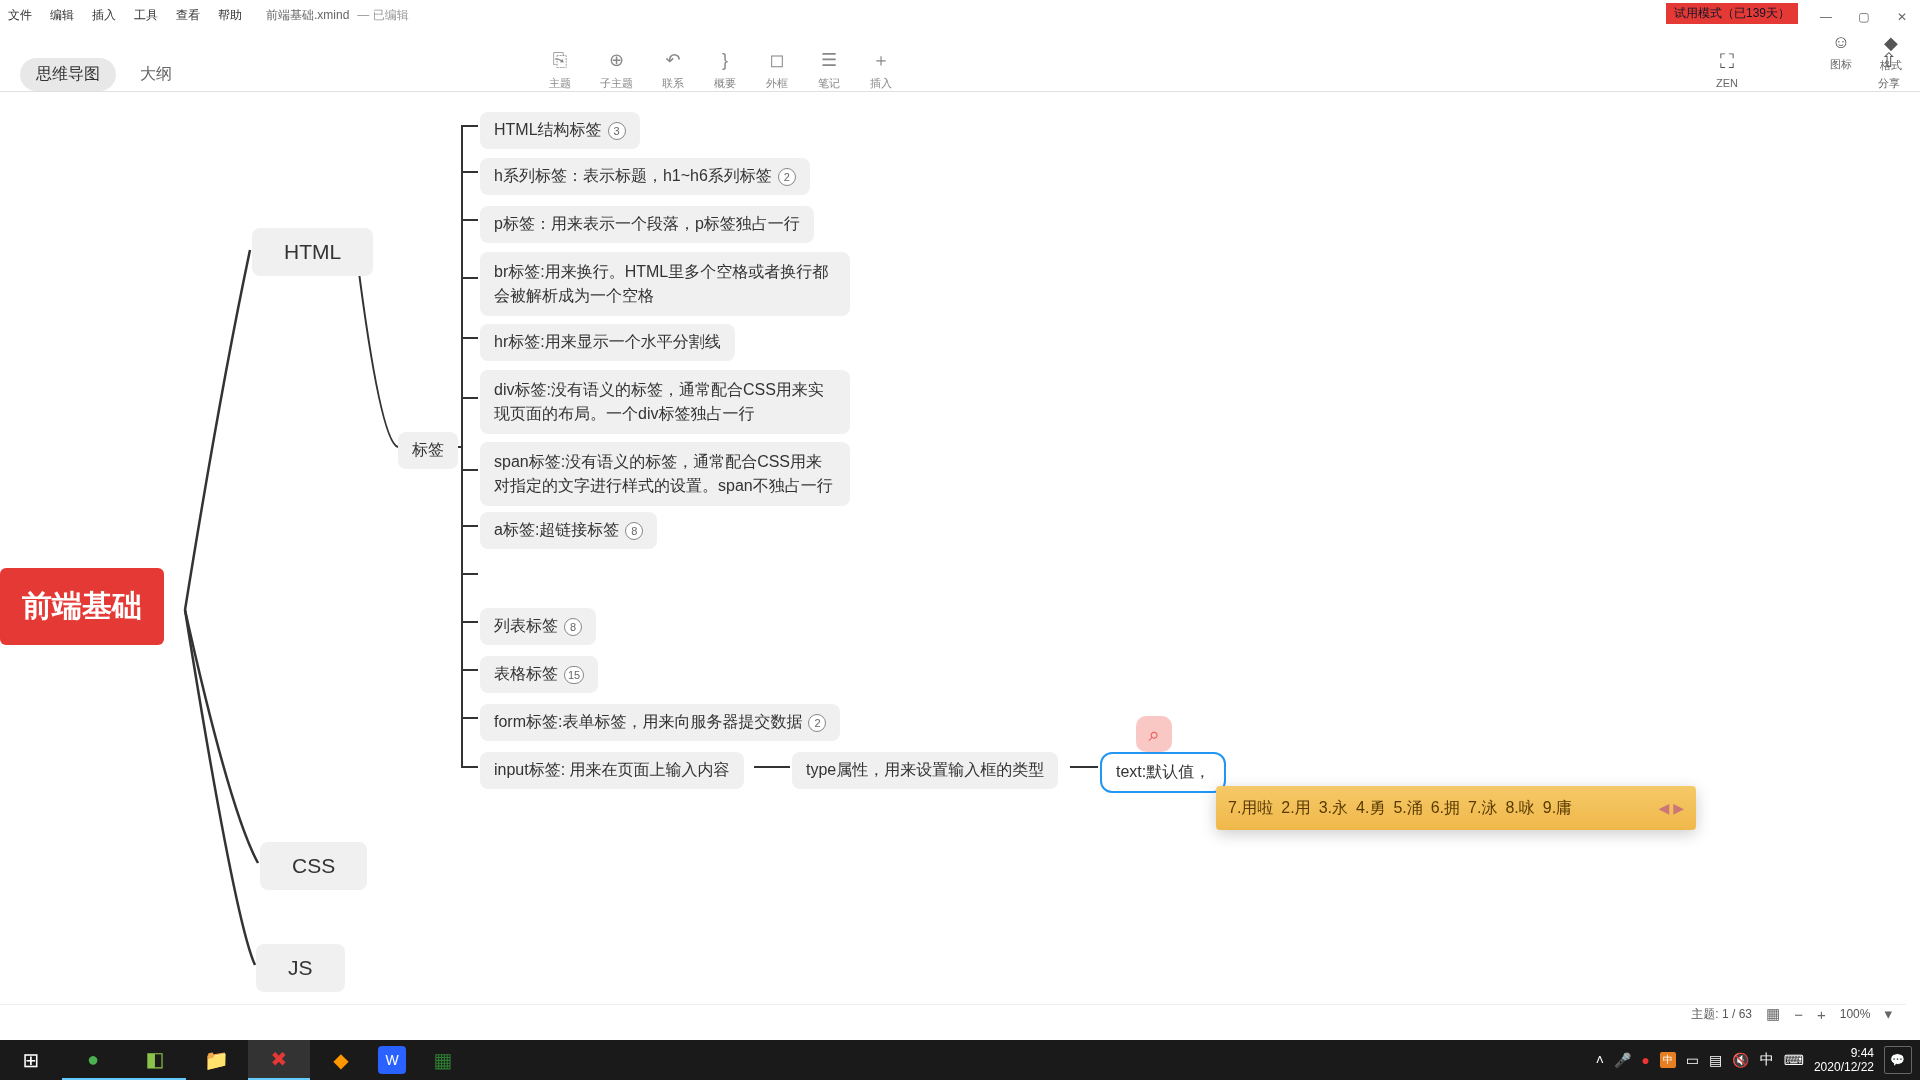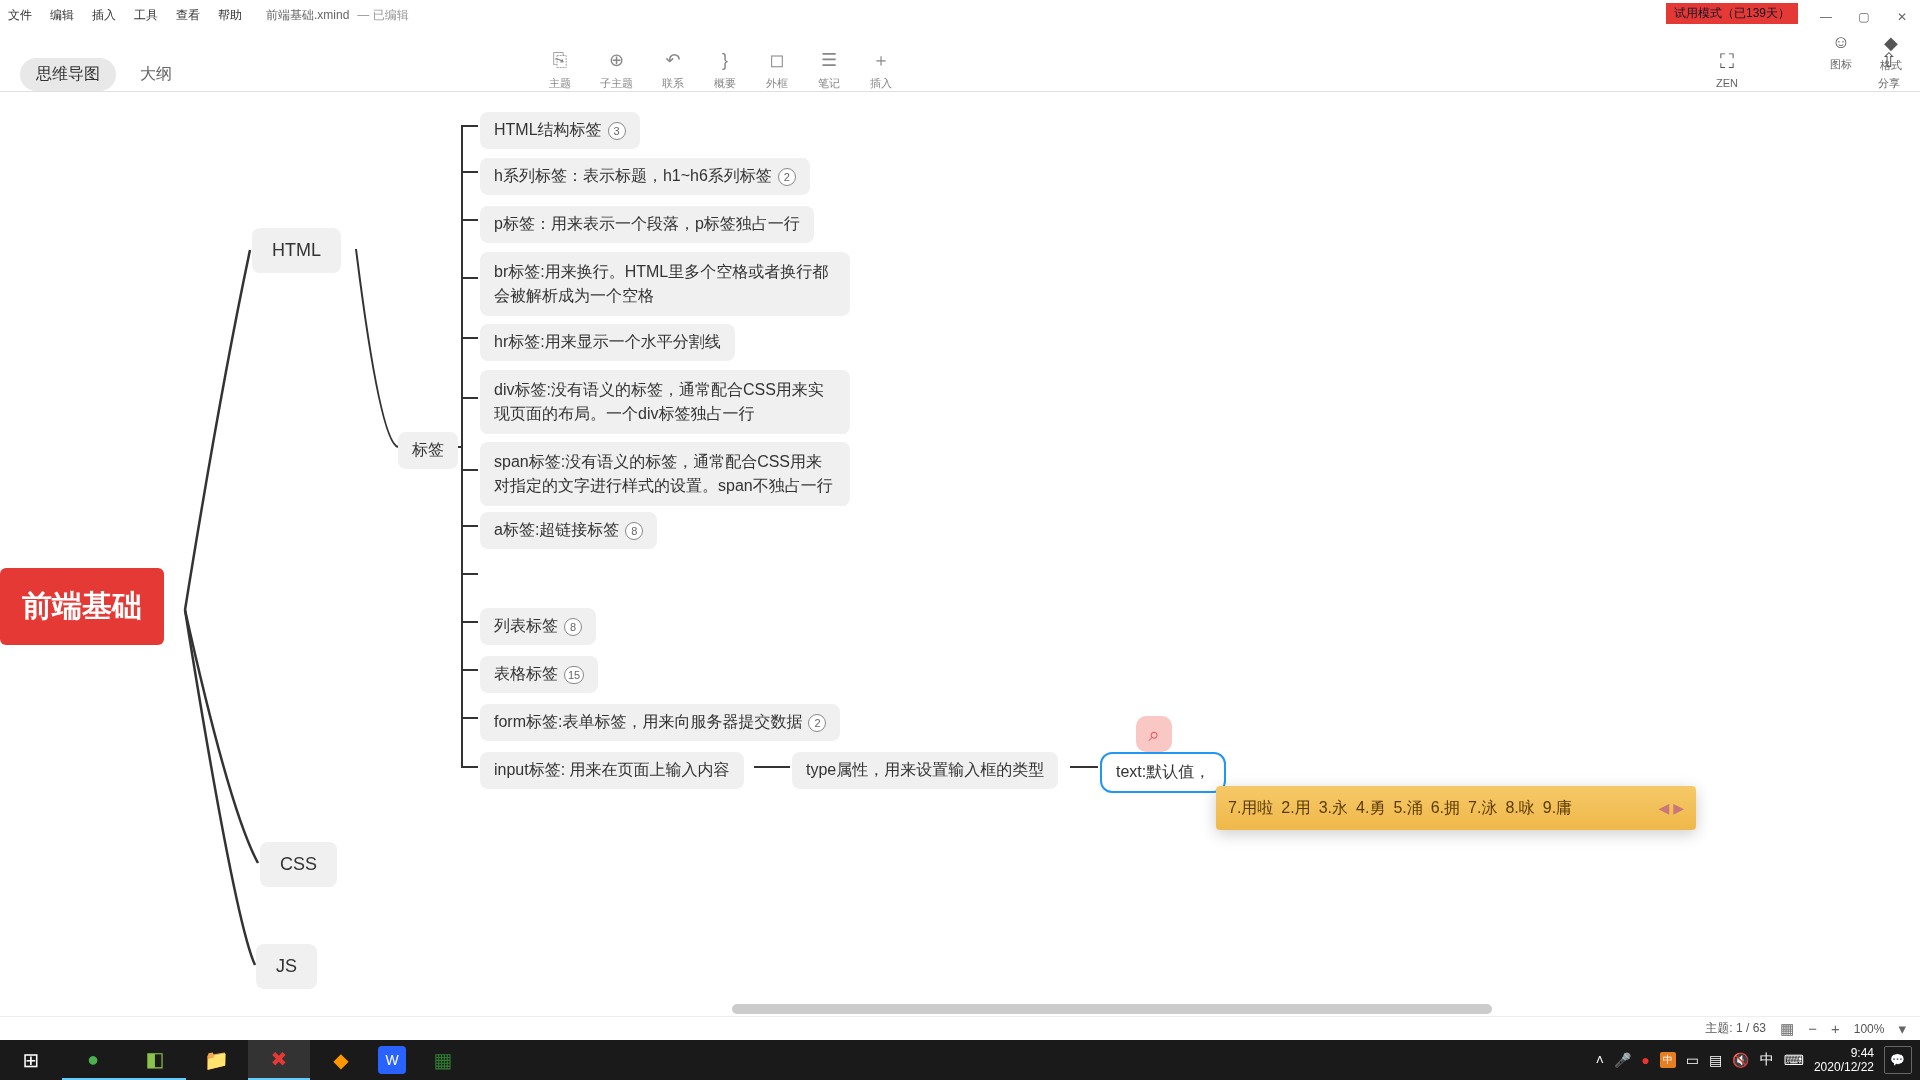--- a/index.html
+++ b/index.html
@@ -31,42 +31,42 @@
 .rt-btn .lbl{font-size:11px;color:#666}
 .side-tools{position:absolute;right:18px;top:8px;display:flex;gap:28px}
 .side-tools .rt-btn .ico{font-size:18px}
 
 
 .canvas{position:absolute;top:92px;left:0;right:0;bottom:64px;overflow:hidden;background:#fff}
 
 
 .node{position:absolute;background:#f0f0f0;border-radius:8px;padding:8px 14px;font-size:16px;color:#333;white-space:nowrap}
 .node.root{background:#e53935;color:#fff;font-size:30px;font-weight:600;padding:18px 22px;border-radius:6px}
-.node.big{font-size:18px;padding:12px 20px}
+.node.big{font-size:21px;padding:12px 32px}
 .node.wrap{white-space:normal;width:370px;line-height:1.5}
 .node.editing{background:#fff;border:2px solid #2196f3;border-radius:12px}
 .cnt{display:inline-flex;align-items:center;justify-content:center;min-width:18px;height:18px;border:1px solid #888;border-radius:9px;font-size:11px;color:#666;margin-left:6px;padding:0 3px;background:#fff}
 
 
 svg.lines{position:absolute;top:0;left:0;width:100%;height:100%;pointer-events:none}
 svg.lines path{stroke:#333;stroke-width:2.5;fill:none}
 svg.lines path.thin{stroke-width:2}
 
 
 .ime{position:absolute;border-radius:4px;overflow:hidden;box-shadow:0 4px 16px rgba(0,0,0,.2);width:480px}
 .ime-top{background:linear-gradient(#7fc8e8,#a8d8f0 70%,#f0d890);height:50px;display:flex;align-items:center;padding:0 14px;color:#fff;font-size:18px;position:relative}
 .ime-top::after{content:"⛵";position:absolute;right:14px;top:8px;font-size:18px}
 .ime-bot{background:linear-gradient(#f5c968,#f0b84a);height:44px;display:flex;align-items:center;padding:0 12px;gap:8px;font-size:16px;color:#5a3a00}
 .ime-bot span{white-space:nowrap}
 .ime-bot .nav{margin-left:auto;color:#c77;font-size:14px}
 
 .ime-icon{position:absolute;background:#f9c8c5;border-radius:10px;width:36px;height:36px;display:flex;align-items:center;justify-content:center;color:#e55;font-size:20px}
 
 
-.statusbar{position:absolute;bottom:40px;left:0;right:0;height:24px;background:#fff;border-top:1px solid #eee;display:flex;align-items:center;padding:0 14px;font-size:12px;color:#555}
+.statusbar{position:absolute;bottom:40px;left:0;right:14px;height:36px;background:#fff;border-top:1px solid #eee;display:flex;align-items:flex-start;padding:0 14px;font-size:12px;color:#555}
 .statusbar .right{margin-left:auto;display:flex;align-items:center;gap:14px}
 .sb-ico{font-size:15px;color:#666;cursor:pointer}
 
 
 .hscroll{position:absolute;bottom:40px;left:4px;right:4px;margin-bottom:0;height:14px}
 .hscroll .thumb{position:absolute;height:10px;background:#ccc;border-radius:5px;top:2px}
 .scrollpos{left:728px;width:760px}
 
 
 .taskbar{position:absolute;bottom:0;left:0;right:0;height:40px;background:#1a1a1a;display:flex;align-items:center}

